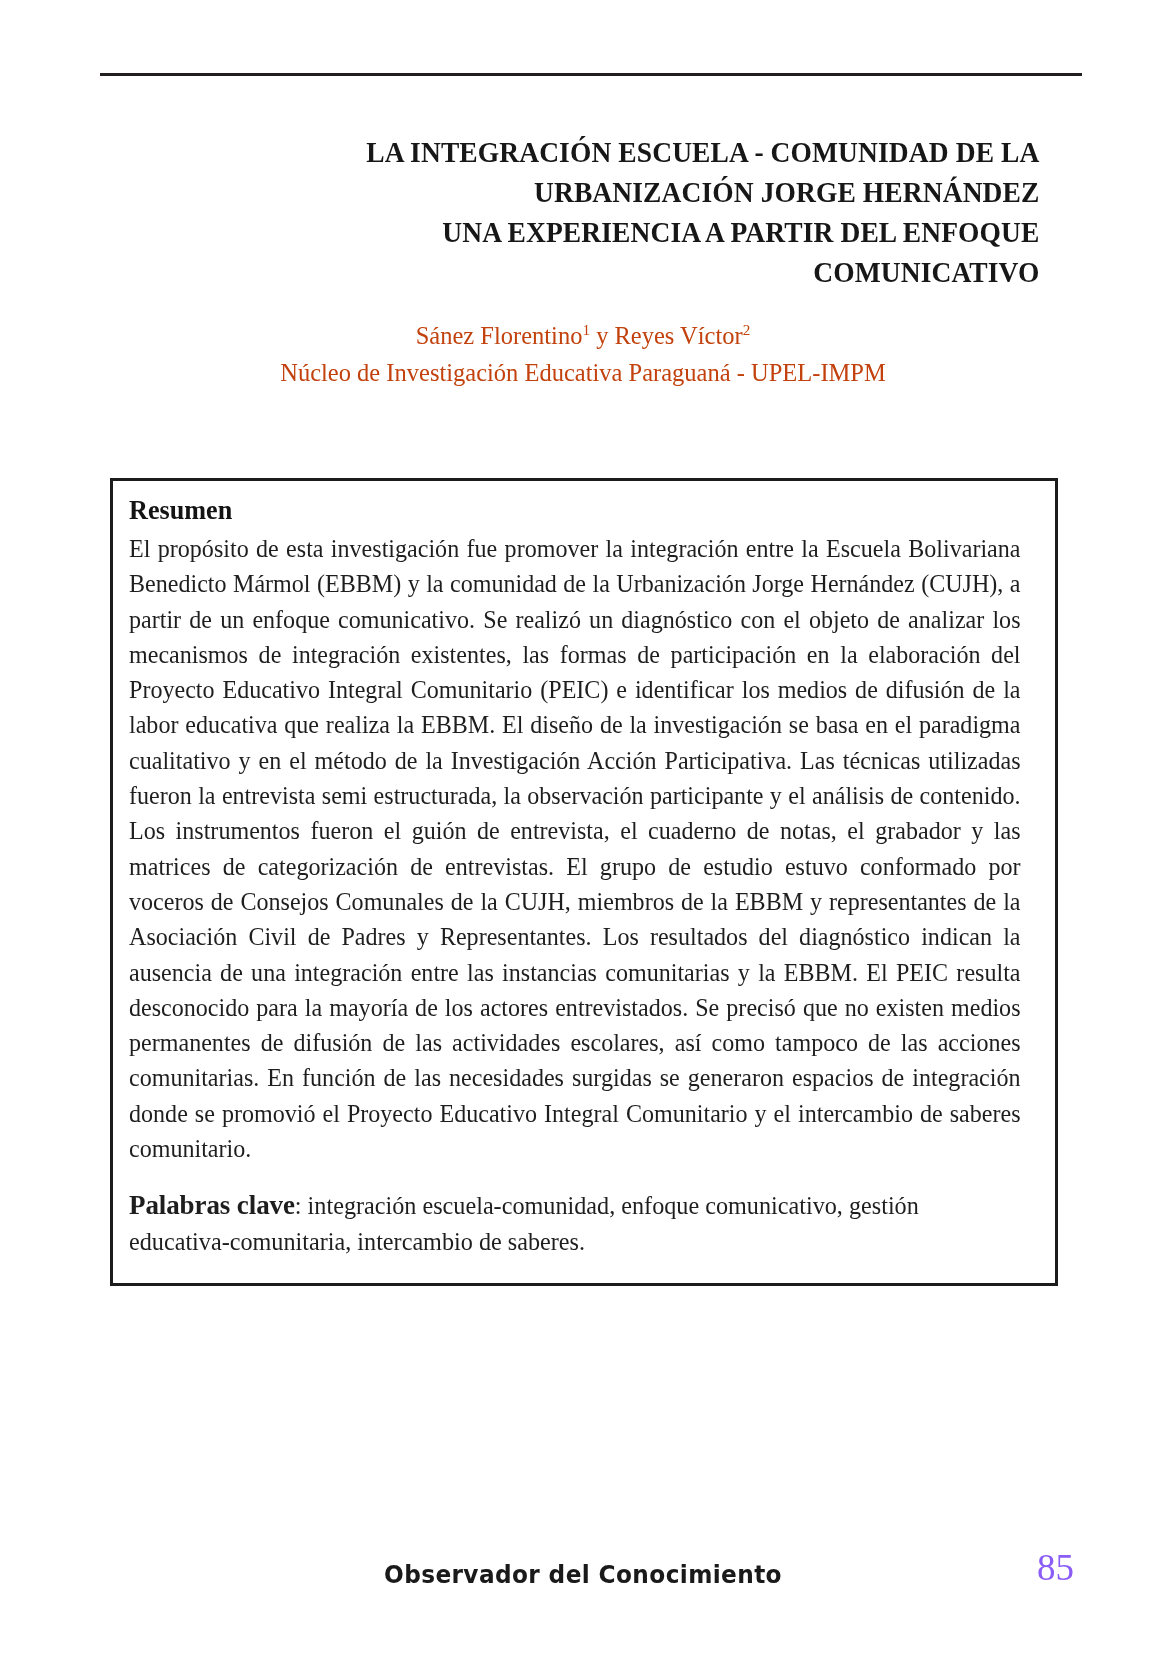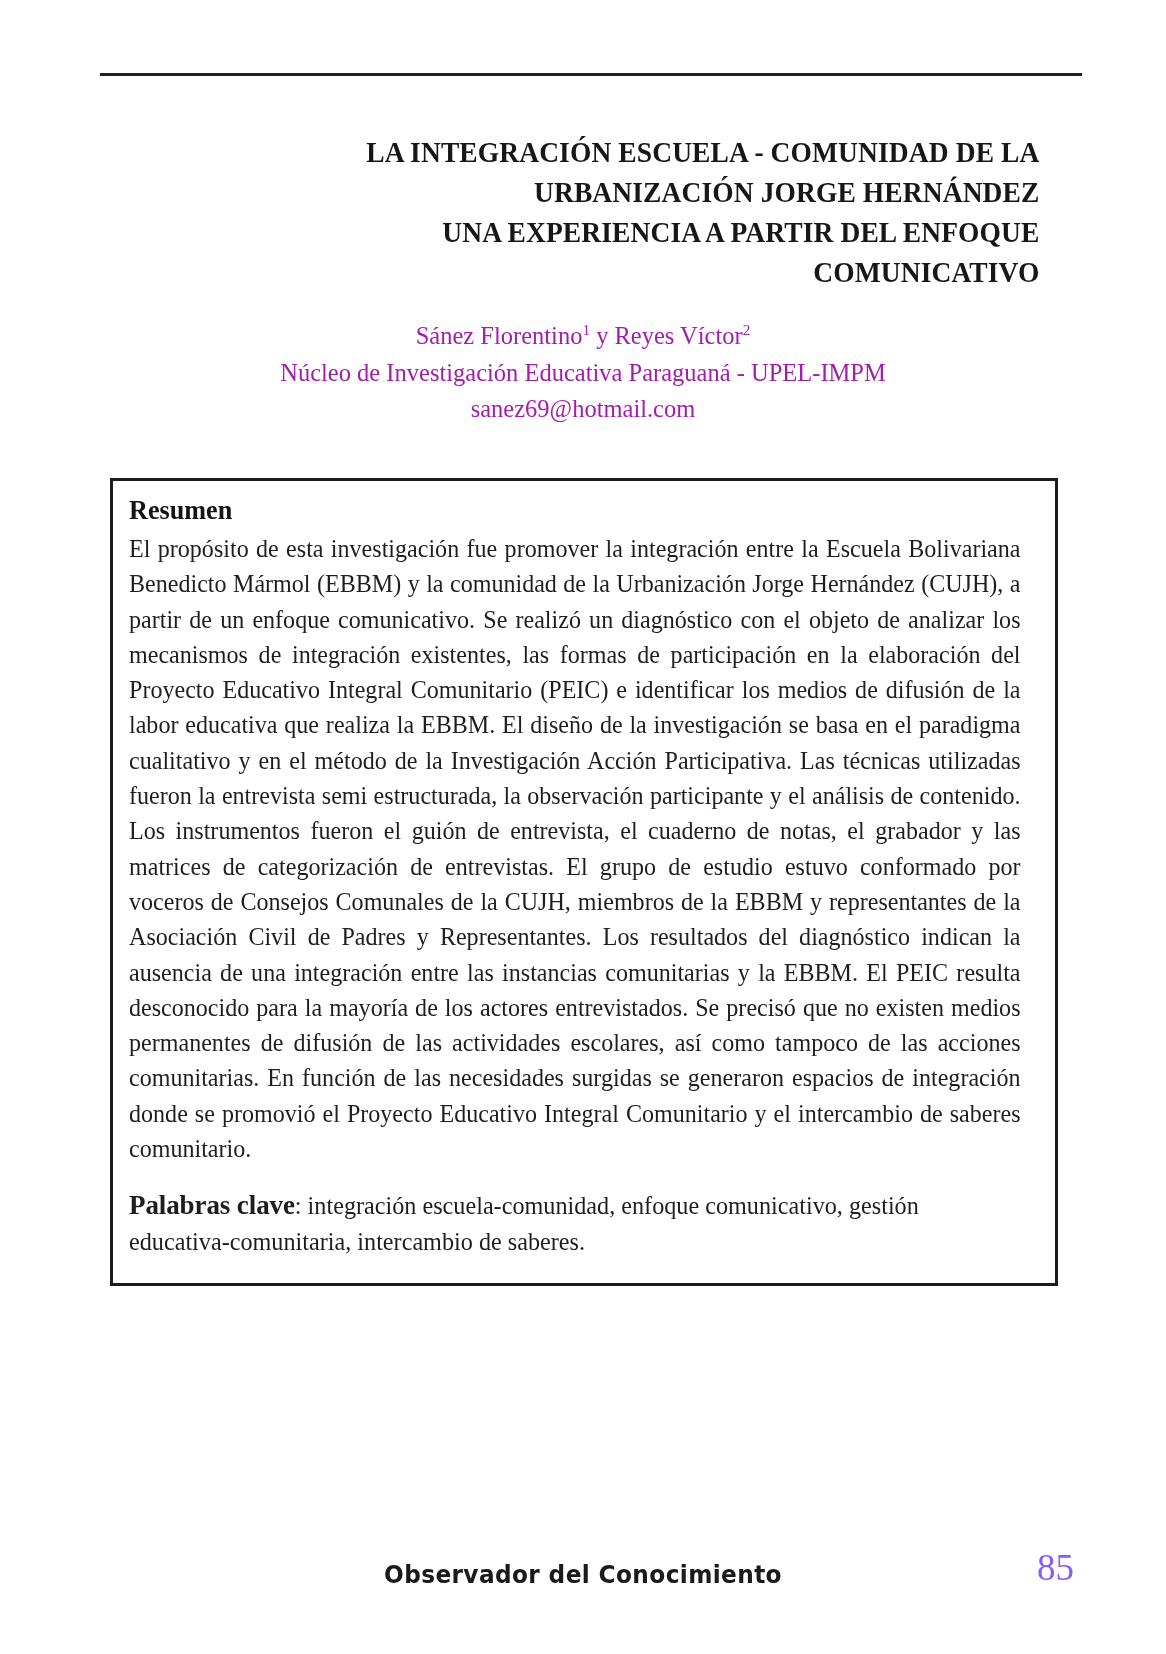--- a/index.html
+++ b/index.html
@@ -55,21 +55,21 @@
   .author-block {
     position: absolute;
     left: 110px;
     top: 318px;
     width: 946px;
     text-align: center;
   }
   .author-line {
     font-size: 24.5px;
     line-height: 36.5px;
-    color: #a21caf;
+    color: #c2410c;
     white-space: nowrap;
   }
   .author-line sup {
     font-size: 0.62em;
     vertical-align: super;
     line-height: 0;
   }
 
   
   .abstract-box {
@@ -153,21 +153,20 @@
   <div class="title-block">
     <div class="title-line">LA INTEGRACIÓN ESCUELA - COMUNIDAD DE LA</div>
     <div class="title-line">URBANIZACIÓN JORGE HERNÁNDEZ</div>
     <div class="title-line">UNA EXPERIENCIA A PARTIR DEL ENFOQUE</div>
     <div class="title-line">COMUNICATIVO</div>
   </div>
 
   <div class="author-block">
     <div class="author-line"><span>Sánez Florentino</span><sup>1</sup><span> y </span><span>Reyes Víctor</span><sup>2</sup></div>
     <div class="author-line">Núcleo de Investigación Educativa Paraguaná - UPEL-IMPM</div>
-    <div class="author-line">sanez69@hotmail.com</div>
   </div>
 
   <div class="abstract-box">
     <div class="abstract-inner">
       <div class="resumen-heading">Resumen</div>
       <div class="abstract-body">El propósito de esta investigación fue promover la integración entre la Escuela Bolivariana Benedicto Mármol (EBBM) y la comunidad de la Urbanización Jorge Hernández (CUJH), a partir de un enfoque comunicativo. Se realizó un diagnóstico  con  el objeto de analizar los mecanismos de integración existentes, las formas de participación en la elaboración del Proyecto Educativo Integral Comunitario (PEIC) e identificar los medios de difusión de la labor educativa que realiza la EBBM. El diseño de la investigación se basa en el paradigma cualitativo y en el método de la Investigación Acción Participativa. Las técnicas utilizadas fueron la entrevista semi estructurada, la observación   participante y el análisis de contenido. Los instrumentos fueron el guión de entrevista, el cuaderno de notas, el grabador y las matrices de categorización de entrevistas. El grupo de estudio estuvo conformado por voceros de Consejos Comunales de la CUJH, miembros de la EBBM  y representantes de la Asociación Civil de Padres y Representantes. Los resultados del diagnóstico indican la ausencia de una integración entre las instancias comunitarias y la EBBM. El PEIC resulta desconocido para la mayoría de los actores entrevistados. Se precisó que no existen medios permanentes de difusión de las actividades escolares, así como tampoco  de  las  acciones  comunitarias. En  función  de  las  necesidades  surgidas  se generaron espacios de integración donde se promovió el Proyecto Educativo Integral Comunitario y el intercambio de saberes comunitario.</div>
       <div class="keywords"><span class="kw-label">Palabras clave</span><span>: </span><span>integración escuela-comunidad, enfoque comunicativo, gestión educativa-comunitaria, intercambio de saberes.</span></div>
     </div>
   </div>
 

